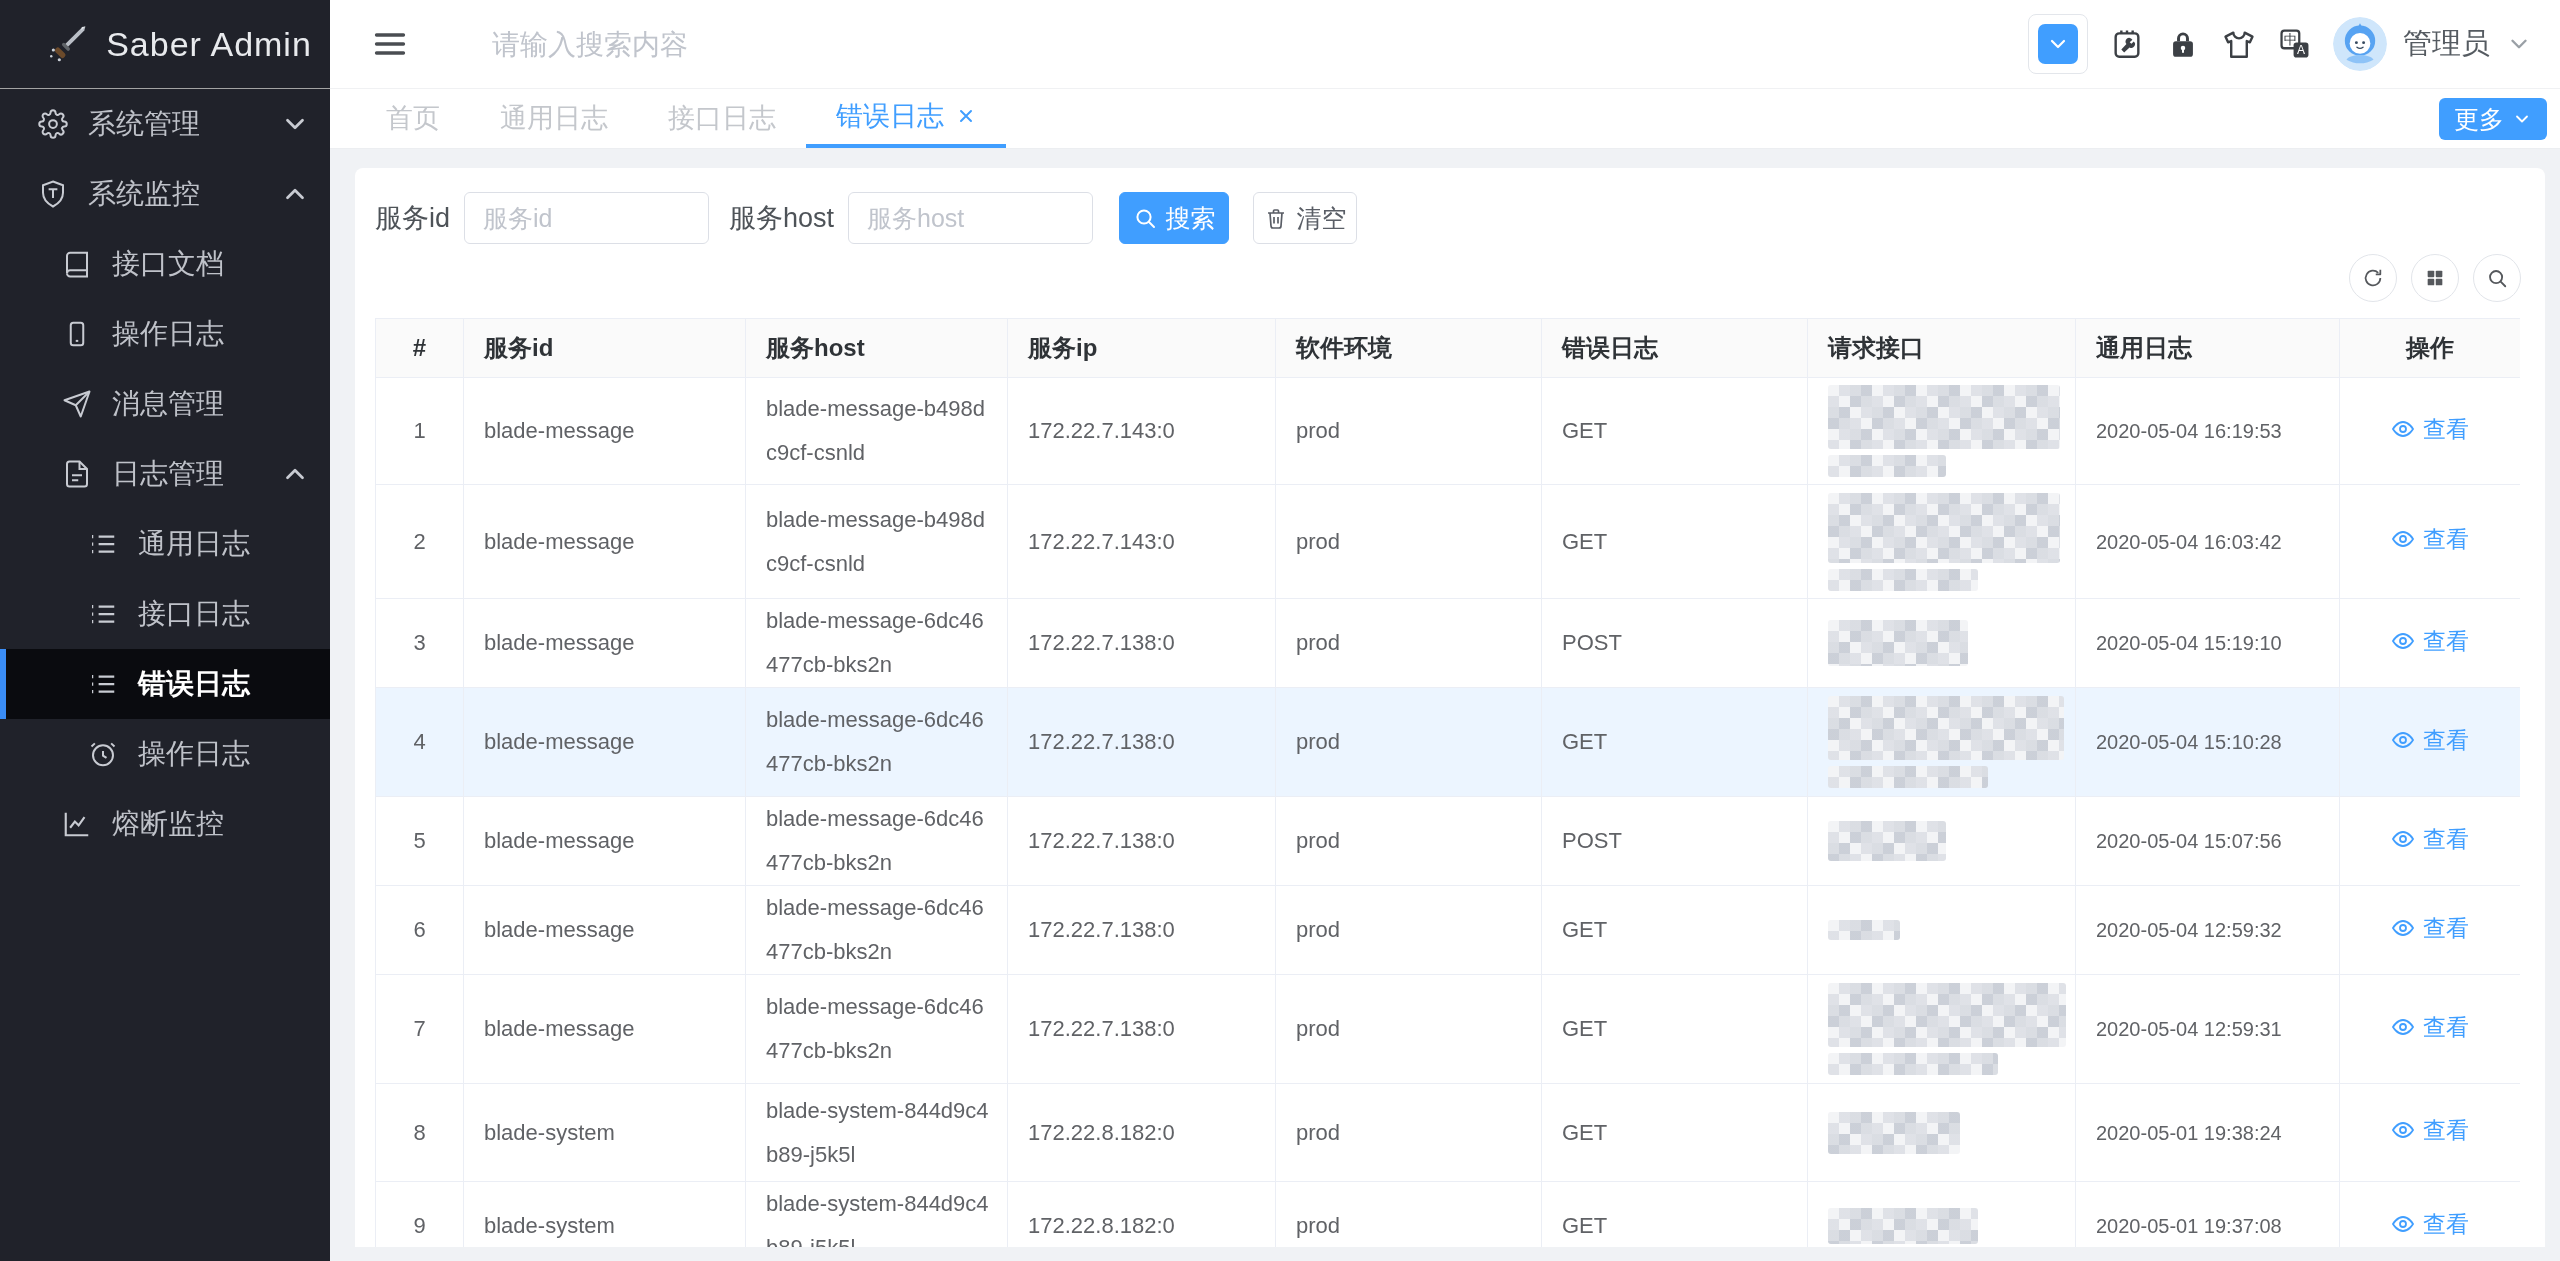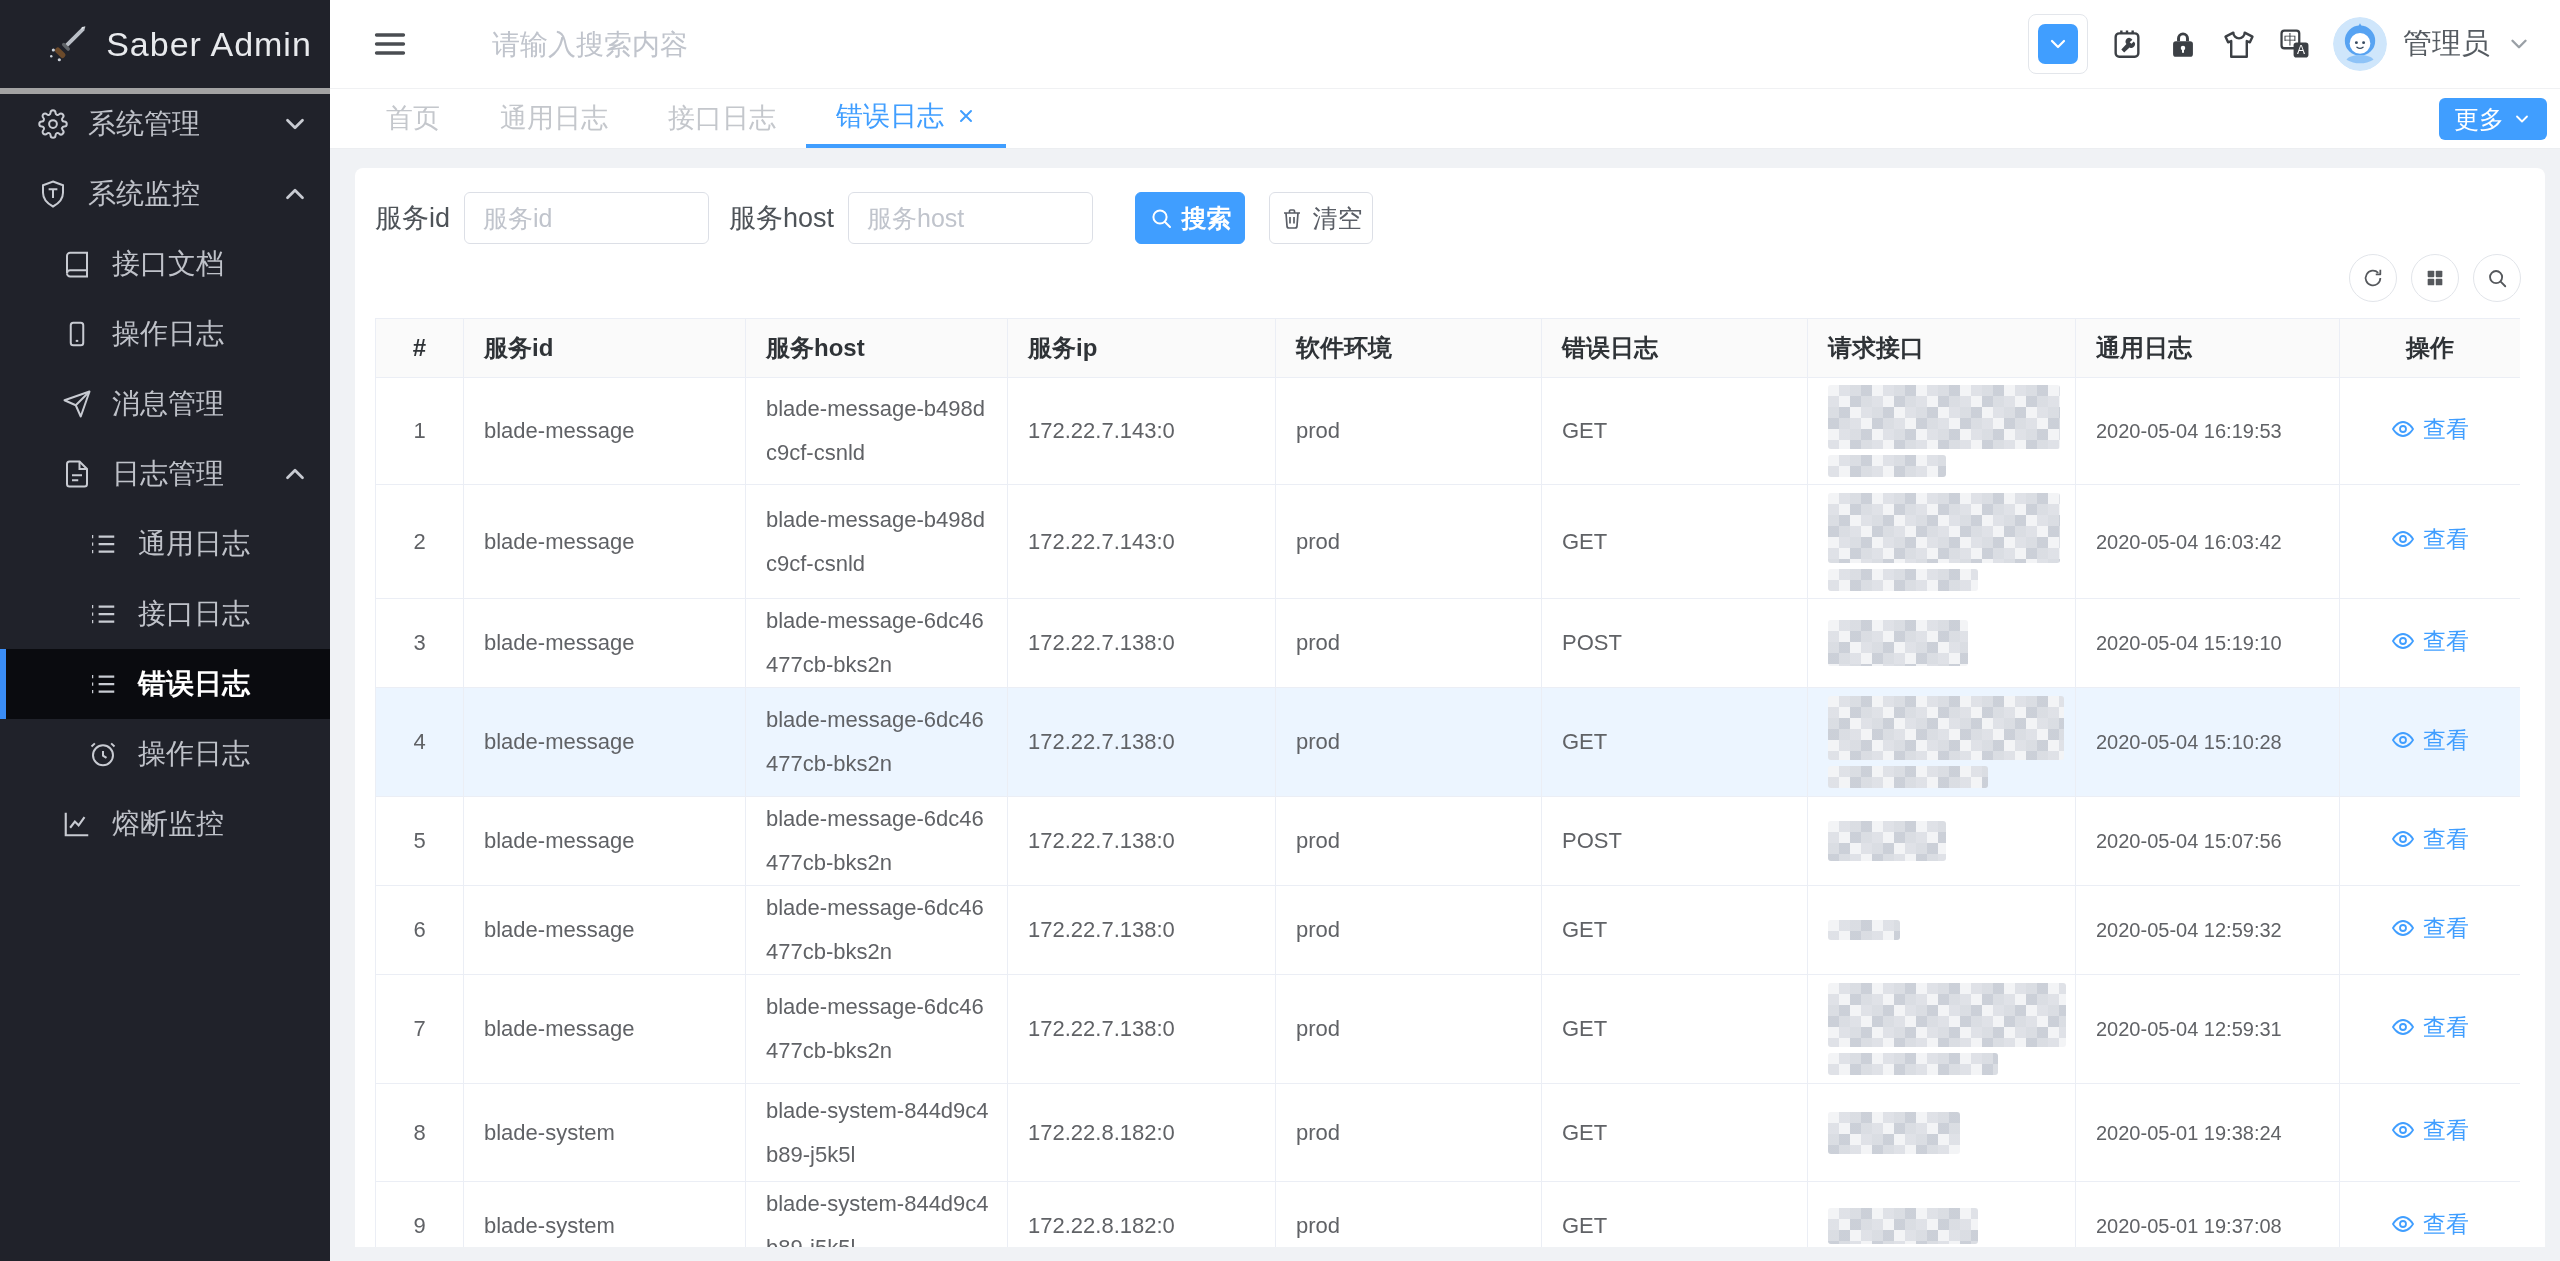--- a/index.html
+++ b/index.html
@@ -7,21 +7,21 @@
     width:2560px;height:1261px;position:relative;overflow:hidden;
     background:#f0f2f5;
     font-family:"Liberation Sans","DejaVu Sans",sans-serif;
     -webkit-font-smoothing:antialiased;
   }
   .icon{display:inline-flex;align-items:center;justify-content:center;}
   .icon svg{display:block;}
 
   
   .sidebar{position:absolute;left:0;top:0;width:330px;height:1261px;background:#20222a;z-index:5;}
-  .logo{height:88px;display:flex;align-items:center;justify-content:center;gap:18px;border-bottom:6px solid #a3a3a3;padding-left:28px;}
+  .logo{height:88px;display:flex;align-items:center;justify-content:center;gap:18px;border-bottom:1px solid #a3a3a3;padding-left:28px;}
   .logo .icon svg{width:42px;height:42px;}
   .logo-title{color:#e8eaed;font-size:34px;letter-spacing:1px;}
   .menu{position:absolute;top:89px;left:0;right:0;bottom:0;}
   .mi{height:70px;display:flex;align-items:center;color:#bfc2c9;font-size:28px;cursor:pointer;box-sizing:border-box;}
   .mi .icon svg{width:30px;height:30px;}
   .mi .icon{margin-right:20px;color:#c8cbd2;}
   .mi.lvl0{padding-left:38px;}
   .mi.lvl1{padding-left:62px;}
   .mi.lvl2{padding-left:88px;}
   .mi-chev{margin-left:auto;margin-right:44px;color:#9a9da5;}
@@ -62,21 +62,21 @@
   .content{position:absolute;left:330px;top:148px;right:0;bottom:0;background:#f0f2f5;}
   .card{position:absolute;left:25px;right:15px;top:20px;bottom:14px;background:#fff;border-radius:8px 8px 0 0;overflow:hidden;}
 
   .filter-row{position:absolute;left:20px;top:24px;height:52px;display:flex;align-items:center;}
   .f-label{font-size:27px;color:#4e5358;margin-right:14px;}
   .f-input{width:245px;height:52px;box-sizing:border-box;border:1px solid #dcdfe6;border-radius:6px;padding:0 18px;font-size:25px;color:#606266;outline:none;font-family:inherit;}
   .f-input::placeholder{color:#c0c4cc;}
   .f-input+.f-label{margin-left:20px;}
   .btn{height:52px;border-radius:6px;font-size:25px;display:flex;align-items:center;justify-content:center;gap:9px;cursor:pointer;font-family:inherit;box-sizing:border-box;}
   .btn svg{width:24px;height:24px;}
-  .btn-search{margin-left:42px;width:110px;background:#409eff;border:1px solid #409eff;color:#fff;font-weight:bold;}
+  .btn-search{margin-left:26px;width:110px;background:#409eff;border:1px solid #409eff;color:#fff;}
   .btn-clear{margin-left:24px;width:104px;background:#fff;border:1px solid #dcdfe6;color:#5a5e66;}
 
   .tools{position:absolute;top:86px;right:24px;display:flex;gap:14px;}
   .tool-circle{width:46px;height:46px;border-radius:50%;border:1px solid #e2e5ea;display:flex;align-items:center;justify-content:center;color:#55585c;cursor:pointer;background:#fff;}
   .tool-circle svg{width:22px;height:22px;}
 
   .table-wrap{position:absolute;left:20px;right:25px;top:150px;bottom:0;overflow:hidden;}
   table{border-collapse:collapse;table-layout:fixed;width:100%;font-size:22px;color:#606266;}
   th{height:58px;background:#fafafa;border:1px solid #ebeef5;text-align:left;padding:0 0 0 20px;font-size:24px;font-weight:bold;color:#2f3337;}
   th.center{text-align:center;padding-left:0;}

